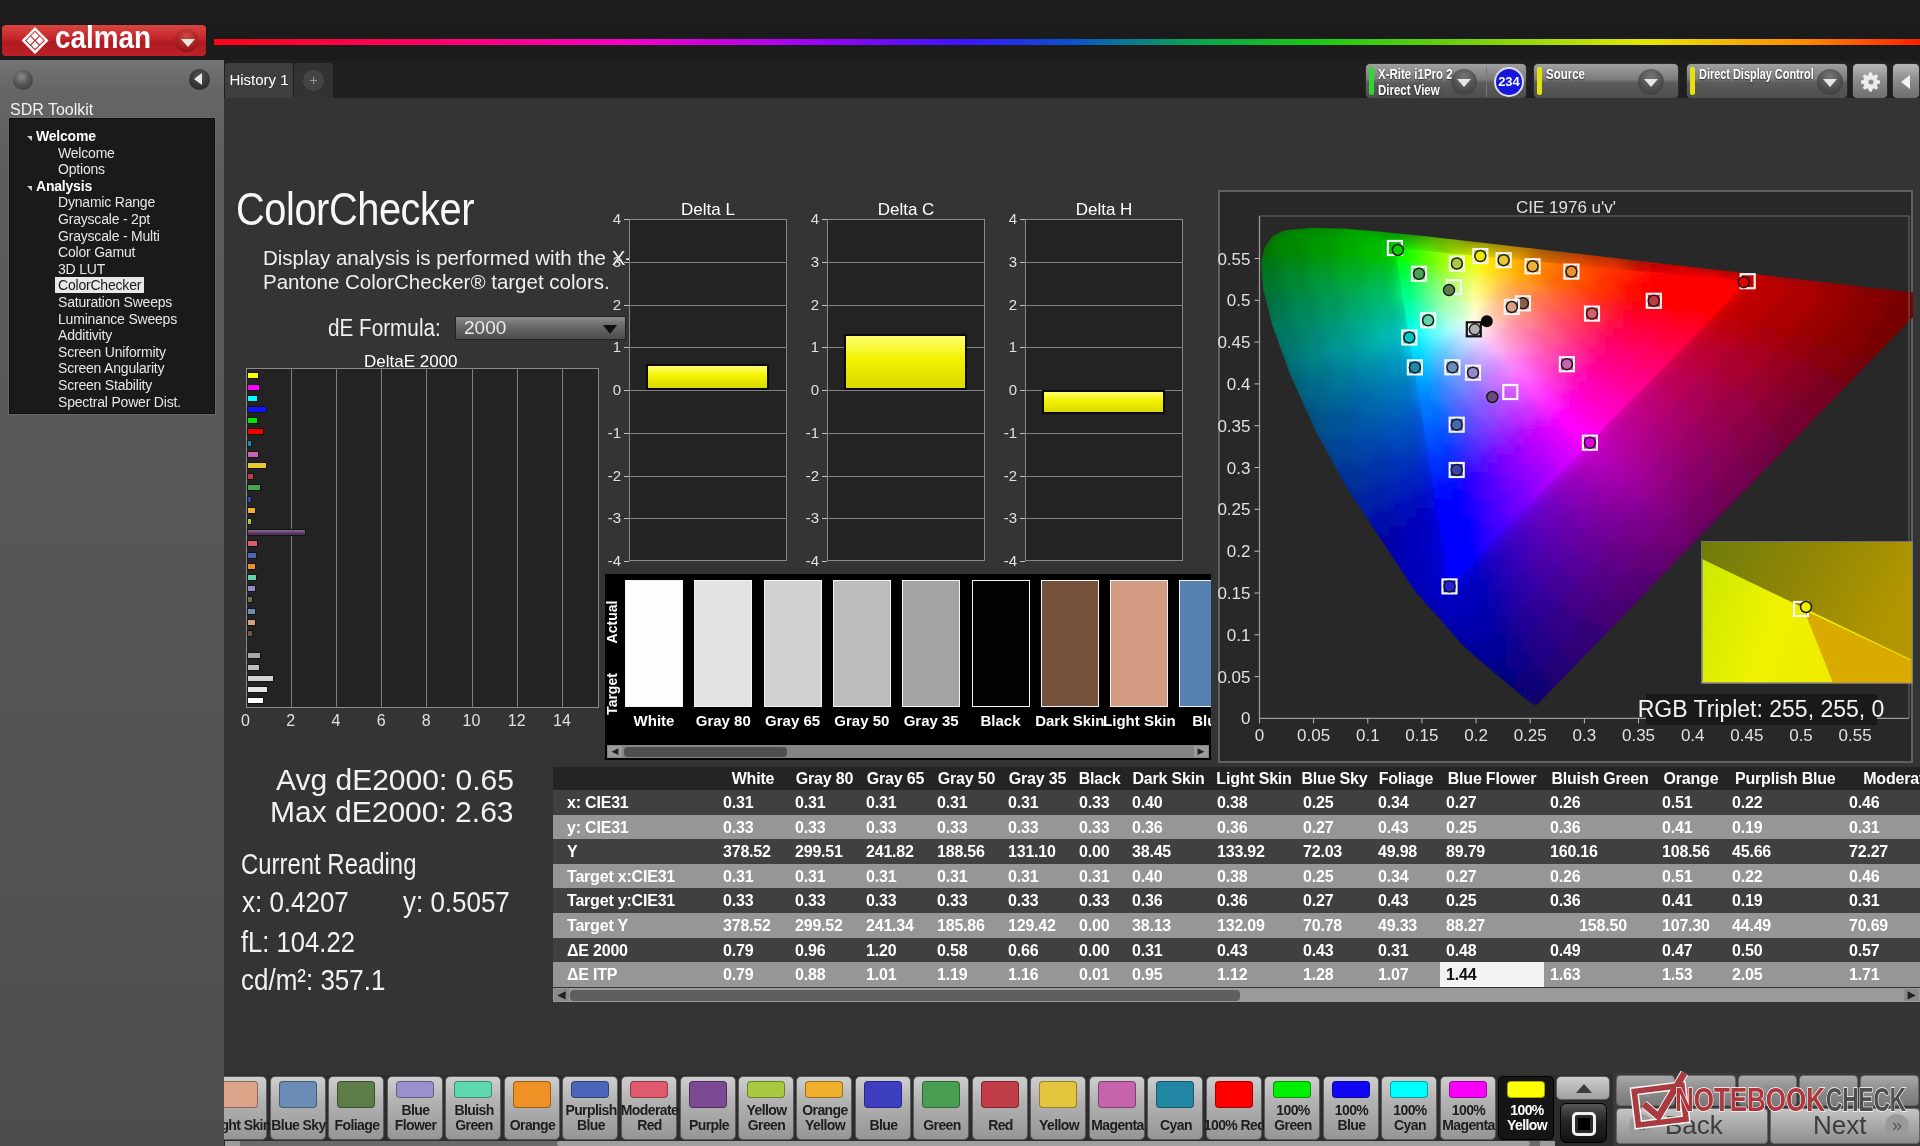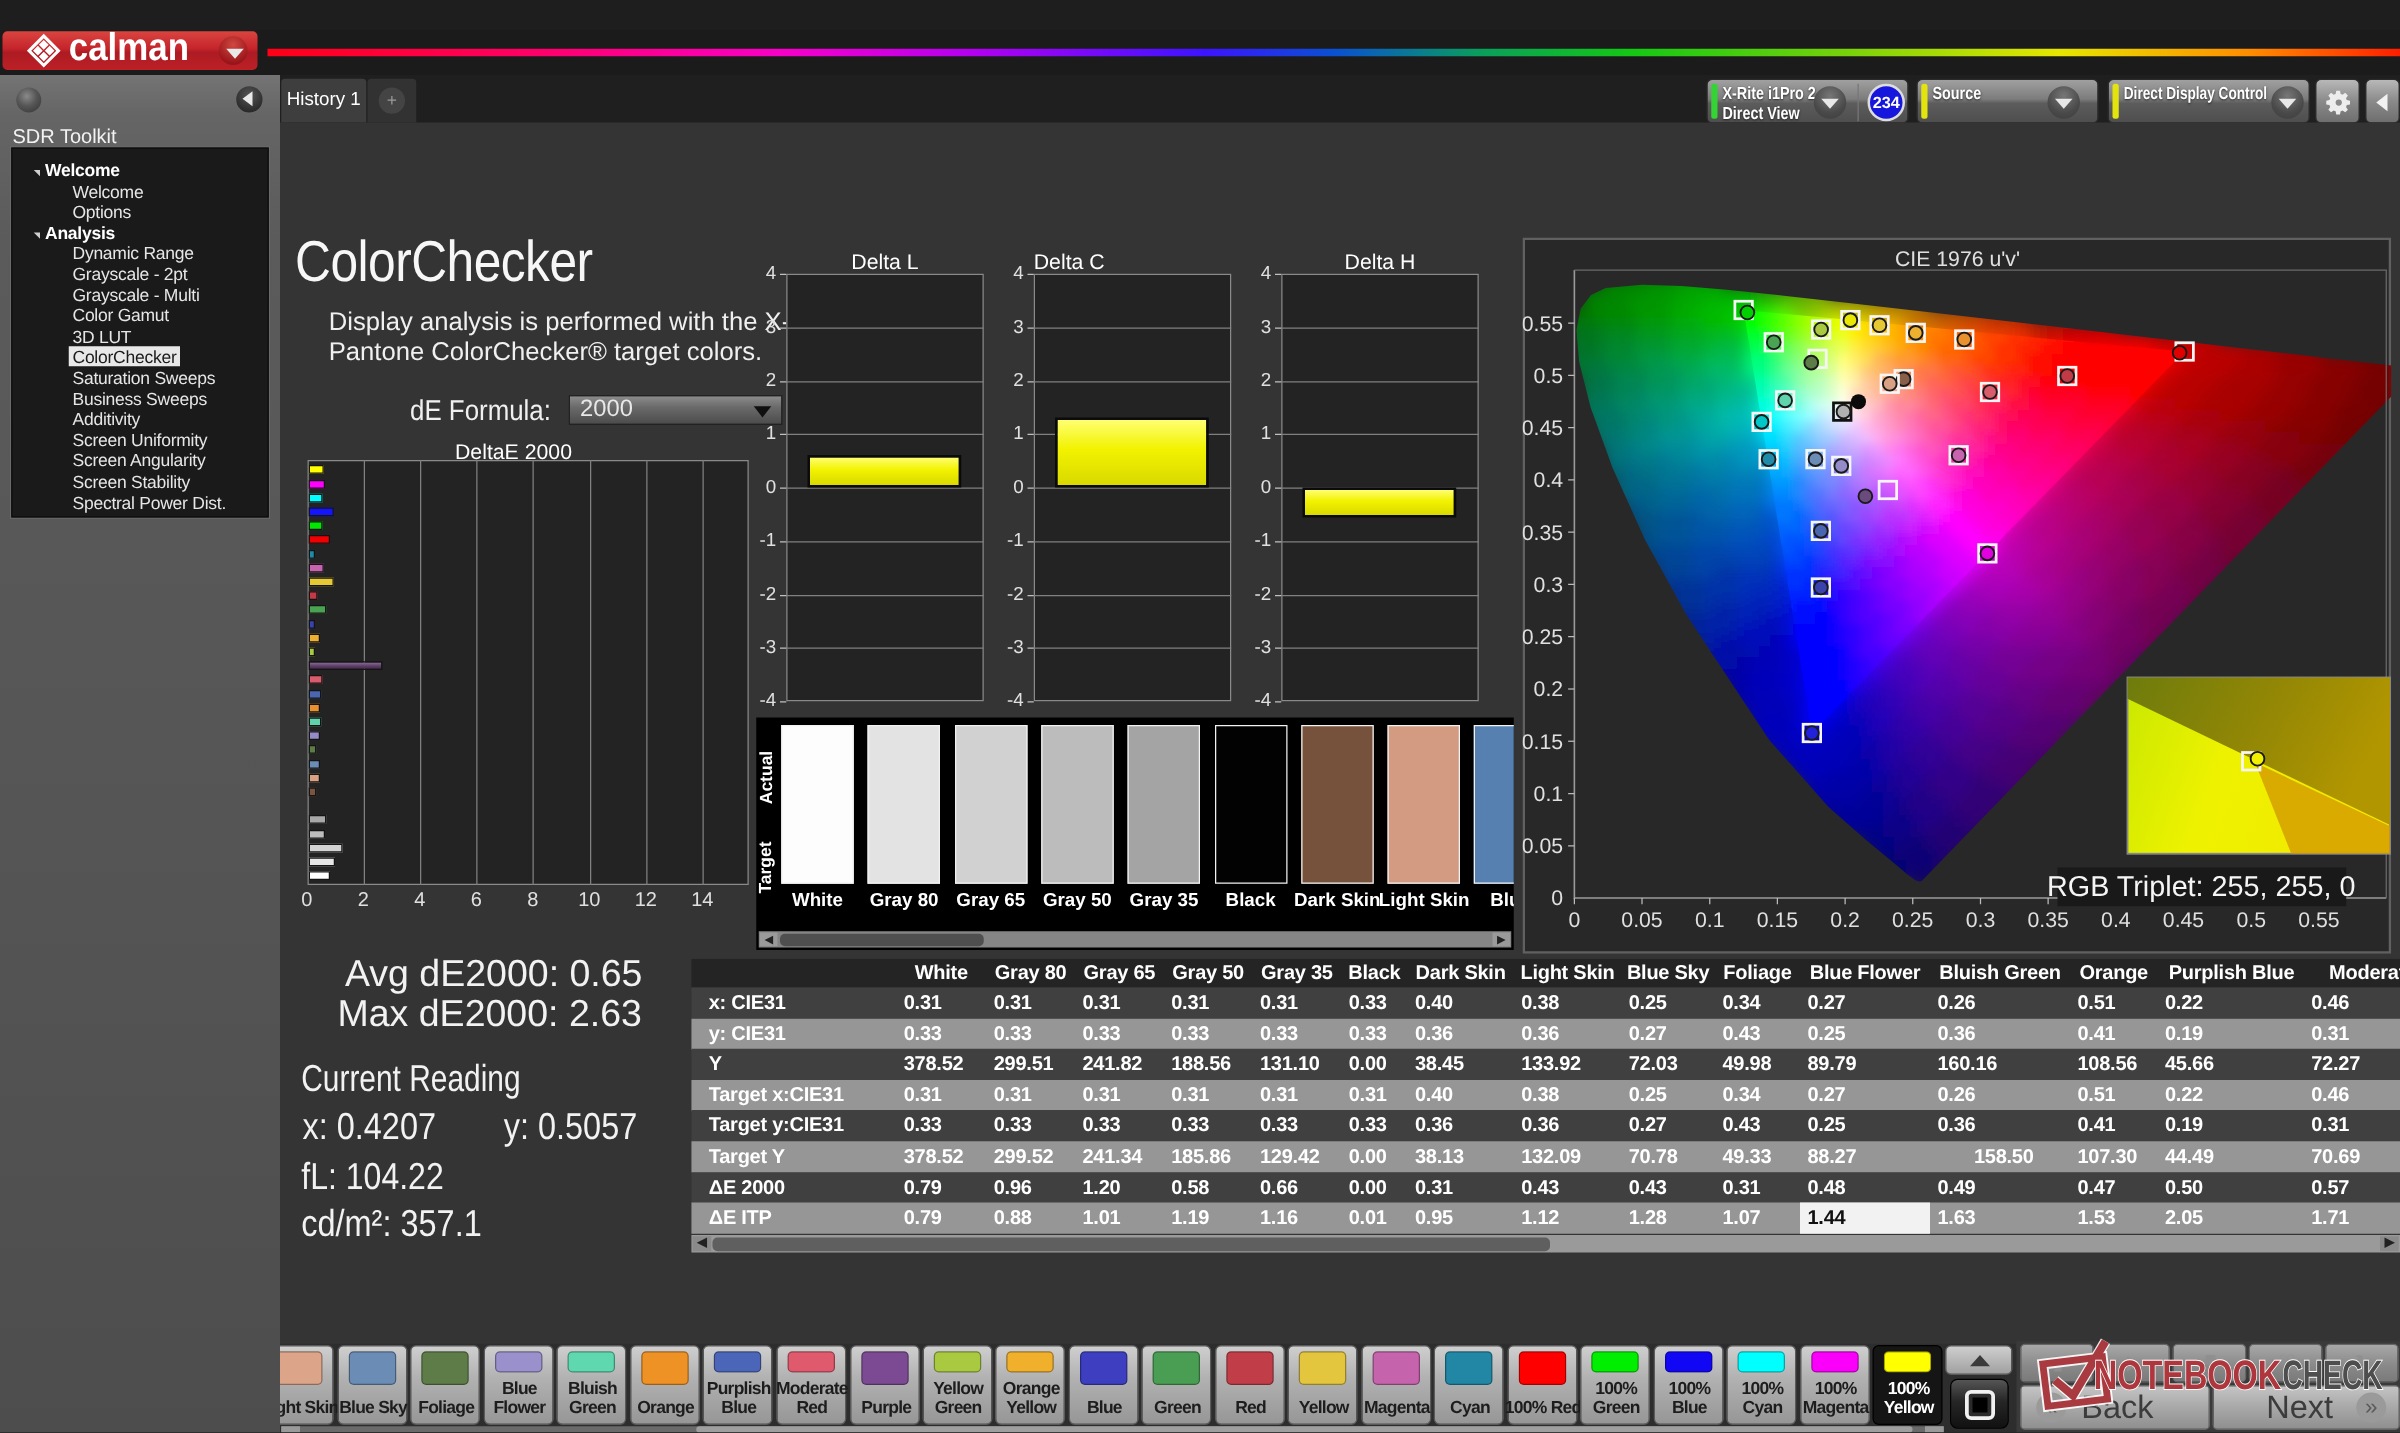--- a/index.html
+++ b/index.html
@@ -84,21 +84,21 @@
         <div class="ti" style="top:25.6px;left:48px">Welcome</div>
         <div class="ti" style="top:42.2px;left:48px">Options</div>
         <div class="ti" style="top:58.8px;left:17px"><span class="arr"></span><b>Analysis</b></div>
         <div class="ti" style="top:75.4px;left:48px">Dynamic Range</div>
         <div class="ti" style="top:92.0px;left:48px">Grayscale - 2pt</div>
         <div class="ti" style="top:108.6px;left:48px">Grayscale - Multi</div>
         <div class="ti" style="top:125.2px;left:48px">Color Gamut</div>
         <div class="ti" style="top:141.8px;left:48px">3D LUT</div>
         <div class="ti" style="top:158.4px;left:45px;width:auto"><span class="tsel">ColorChecker</span></div>
         <div class="ti" style="top:175.0px;left:48px">Saturation Sweeps</div>
-        <div class="ti" style="top:191.6px;left:48px">Business Sweeps</div>
+        <div class="ti" style="top:191.6px;left:48px">Luminance Sweeps</div>
         <div class="ti" style="top:208.2px;left:48px">Additivity</div>
         <div class="ti" style="top:224.8px;left:48px">Screen Uniformity</div>
         <div class="ti" style="top:241.4px;left:48px">Screen Angularity</div>
         <div class="ti" style="top:258.0px;left:48px">Screen Stability</div>
         <div class="ti" style="top:274.6px;left:48px">Spectral Power Dist.</div>
       </div>
 </div>
     <div class="abs" id="tabbar">
       <div id="tab1">History 1</div>
       <div id="tabplus">
@@ -207,21 +207,21 @@
       <div class="gl" style="left:400px;top:292.0px;width:5px;height:1px;background:#c0c0c0"></div>
       <div class="axlab" style="left:369px;top:325.8px;width:28px;text-align:right">-1</div>
       <div class="gl" style="left:400px;top:334.8px;width:5px;height:1px;background:#c0c0c0"></div>
       <div class="axlab" style="left:369px;top:368.5px;width:28px;text-align:right">-2</div>
       <div class="gl" style="left:400px;top:377.5px;width:5px;height:1px;background:#c0c0c0"></div>
       <div class="axlab" style="left:369px;top:411.2px;width:28px;text-align:right">-3</div>
       <div class="gl" style="left:400px;top:420.2px;width:5px;height:1px;background:#c0c0c0"></div>
       <div class="axlab" style="left:369px;top:454.0px;width:28px;text-align:right">-4</div>
       <div class="gl" style="left:400px;top:463.0px;width:5px;height:1px;background:#c0c0c0"></div>
       <div class="ybar" style="left:422px;top:266.4px;width:123px;height:25.6px"></div>
-      <div class="charttitle" style="left:603px;top:102px;width:158px;text-align:left">Delta C</div>
+      <div class="charttitle" style="left:603px;top:102px;width:158px;text-align:center">Delta C</div>
       <div class="plot" style="left:603px;top:121px;width:158px;height:342px"></div>
       <div class="gl" style="left:603px;top:163.8px;width:158px;height:1px"></div>
       <div class="gl" style="left:603px;top:206.5px;width:158px;height:1px"></div>
       <div class="gl" style="left:603px;top:249.2px;width:158px;height:1px"></div>
       <div class="gl" style="left:603px;top:292.0px;width:158px;height:1px"></div>
       <div class="gl" style="left:603px;top:334.8px;width:158px;height:1px"></div>
       <div class="gl" style="left:603px;top:377.5px;width:158px;height:1px"></div>
       <div class="gl" style="left:603px;top:420.2px;width:158px;height:1px"></div>
       <div class="axlab" style="left:567px;top:112.0px;width:28px;text-align:right">4</div>
       <div class="gl" style="left:598px;top:121.0px;width:5px;height:1px;background:#c0c0c0"></div>

